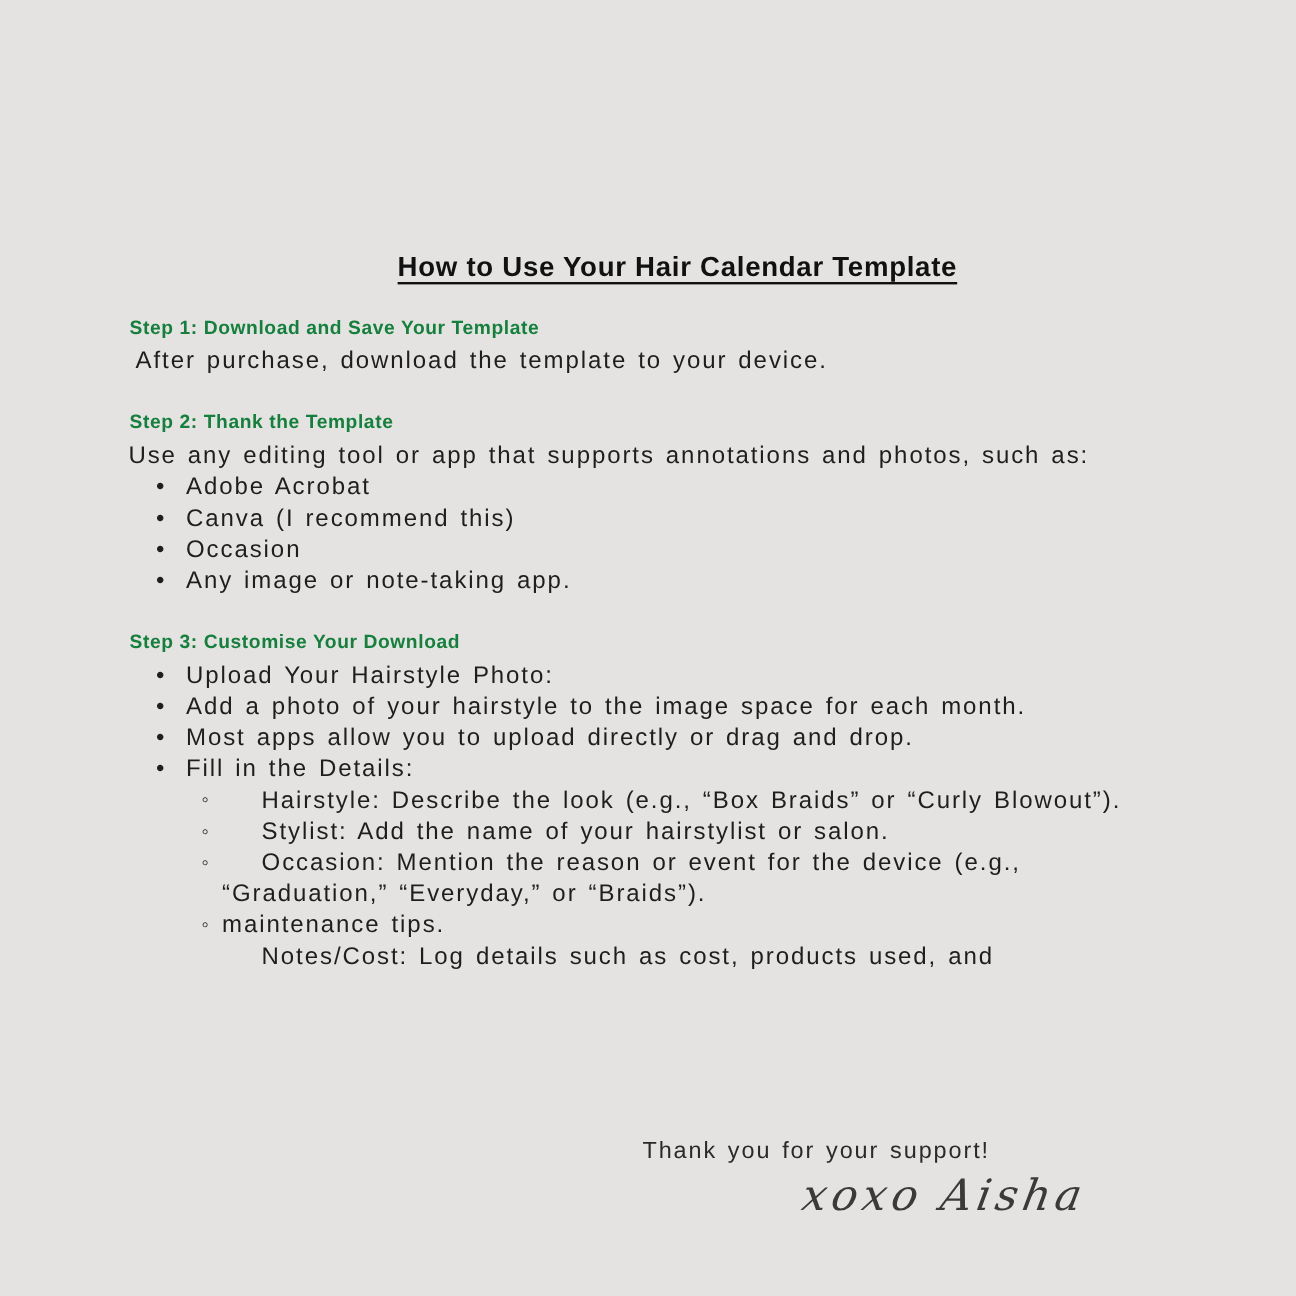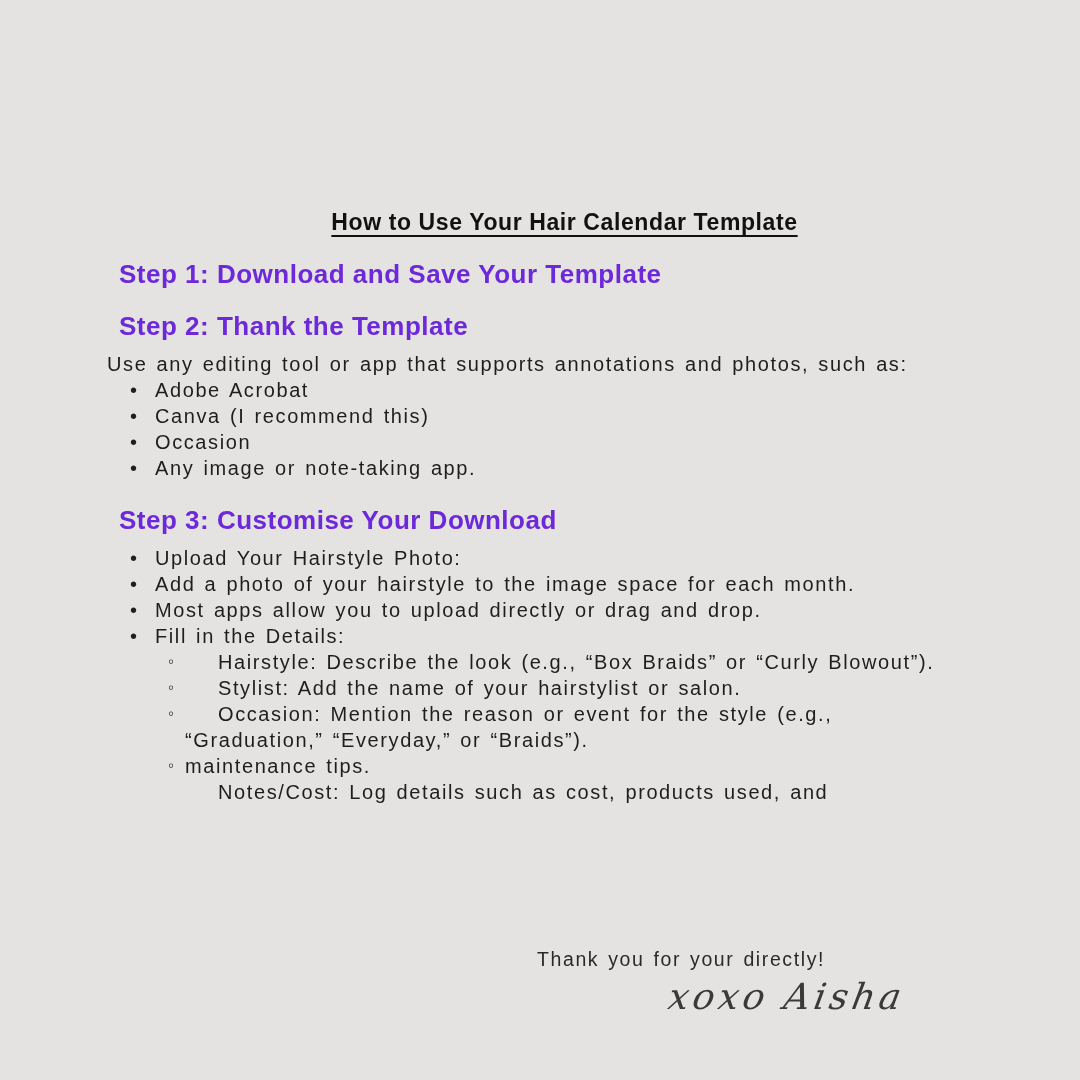--- a/index.html
+++ b/index.html
@@ -30,26 +30,26 @@
     line-height: 26px;
     letter-spacing: 0.6px;
     text-decoration: underline;
     text-underline-offset: 5px;
     text-decoration-thickness: 2px;
     color: #111;
   }
   .section { margin: 0 0 26px 0; }
   .section:last-child { margin-bottom: 0; }
   .step-heading {
-    margin: 12px;
-    font-size: 26px;
+    margin: 1px;
+    font-size: 16px;
     font-weight: 700;
     line-height: 26px;
     letter-spacing: 0.5px;
-    color: #6d28d9;
+    color: #15803d;
   }
   .body-line {
     margin: 0;
     font-size: 20px;
     line-height: 26px;
     letter-spacing: 1.6px;
     word-spacing: 2px;
     color: #1e1e1e;
   }
   .indented { padding-left: 6px; }
@@ -110,20 +110,21 @@
 </head>
 <body>
 
 <div class="page">
   <div class="content">
 
     <h1 class="doc-title">How to Use Your Hair Calendar Template</h1>
 
     <div class="section">
       <h2 class="step-heading">Step 1: Download and Save Your Template</h2>
+      <p class="body-line indented">After purchase, download the template to your device.</p>
     </div>
 
     <div class="section">
       <h2 class="step-heading">Step 2: Thank the Template</h2>
       <p class="body-line">Use any editing tool or app that supports annotations and photos, such as:</p>
       <ul class="bullets">
         <li>
           <span class="marker">•</span>
           <span class="li-text">Adobe Acrobat</span>
         </li>
@@ -171,31 +172,31 @@
         </li>
         <li>
           <span class="sub-marker">◦</span>
           <span class="li-text">
             <span class="line">Stylist: Add the name of your hairstylist or salon.</span>
           </span>
         </li>
         <li>
           <span class="sub-marker">◦</span>
           <span class="li-text">
-            <span class="line">Occasion: Mention the reason or event for the style (e.g.,</span>
+            <span class="line">Occasion: Mention the reason or event for the device (e.g.,</span>
             <span class="line cont">“Graduation,” “Everyday,” or “Braids”).</span>
           </span>
         </li>
         <li>
           <span class="sub-marker">◦</span>
           <span class="li-text">
             <span class="line cont">maintenance tips.</span>
             <span class="line">Notes/Cost: Log details such as cost, products used, and</span>
           </span>
         </li>
       </ul>
     </div>
 
   </div>
 
-  <div class="thanks">Thank you for your directly!</div>
+  <div class="thanks">Thank you for your support!</div>
   <div class="signature">xoxo Aisha</div>
 </div>
 
 </body></html>

